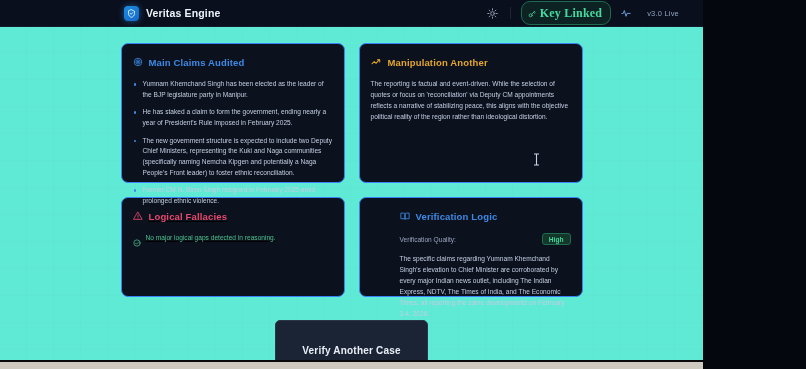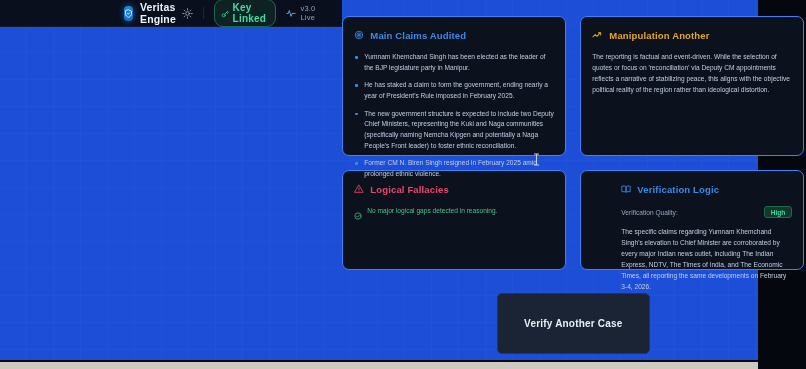--- a/index.html
+++ b/index.html
@@ -4,23 +4,23 @@
 <style>
   * { box-sizing: border-box; margin: 0; padding: 0; }
   html, body {
     width: 806px; height: 369px;
     overflow: hidden;
     background: #05070f;
     font-family: "Liberation Sans", sans-serif;
   }
   .app {
     position: relative;
-    width: 758px; height: 369px;
-    background: #1d4ed8;
-    display: flex; flex-direction: row;
+    width: 703px; height: 369px;
+    background: #5eead4;
+    display: flex; flex-direction: column;
   }
   
   .grid-bg {
     position: absolute; inset: 0;
     background-image:
       linear-gradient(to right, rgba(120,160,220,0.045) 1px, transparent 1px),
       linear-gradient(to bottom, rgba(120,160,220,0.045) 1px, transparent 1px);
     background-size: 27px 27px;
     background-position: -1px 25px;
     pointer-events: none;
@@ -57,22 +57,22 @@
     opacity: .75; cursor: pointer;
   }
   .hdr-divider { width: 1px; height: 12px; background: #1d2639; }
   .key-badge {
     display: flex; align-items: center; gap: 4px;
     border: 1px solid #1d6b4f; border-radius: 9px;
     background: rgba(16,52,40,0.55);
     padding: 2px 8px 2px 6px;
     cursor: pointer;
   }
-  .key-badge .lbl { font-size: 10px; color: #45dba0; font-weight: bold; letter-spacing: .2px; }
-  .ver-badge { display: flex; align-items: center; gap: 4px; }
+  .key-badge .lbl { font-size: 12px; color: #45dba0; font-weight: bold; letter-spacing: .2px; font-family: Liberation Serif, serif; }
+  .ver-badge { display: flex; align-items: center; gap: 16px; }
   .ver-badge .lbl { font-size: 7.5px; color: #8fa3bd; letter-spacing: .2px; }
 
   
   .content {
     position: relative; z-index: 2;
     flex: 1; padding: 16px 0 0 0;
     display: flex; flex-direction: column; align-items: center;
   }
   .cards {
     width: 462px;
@@ -82,21 +82,21 @@
     grid-auto-rows: min-content;
   }
   .card {
     background: #0c111e;
     border: 1px solid #3b82f6;
     border-radius: 7px;
     padding: 9px 11px 11px 11px;
   }
   .card.claims { grid-row: 1; grid-column: 1; height: 140px; }
   .card.manip  { grid-row: 1; grid-column: 2; height: 140px; }
-  .card.fallacy{ grid-row: 2; grid-column: 1; height: 100px; }
+  .card.fallacy{ grid-row: 2; grid-column: 1; height: 100px; text-decoration: underline; }
   .card.verify { grid-row: 2; grid-column: 2; height: 100px; padding-left: 40px; }
 
   .card-head {
     display: flex; align-items: center; gap: 6px;
     margin-bottom: 8px;
   }
   .card-title { font-size: 9.5px; font-weight: bold; letter-spacing: .15px; }
   .t-blue   { color: #3d8ae6; }
   .t-amber  { color: #e2a62a; }
   .t-red    { color: #e8486c; }

